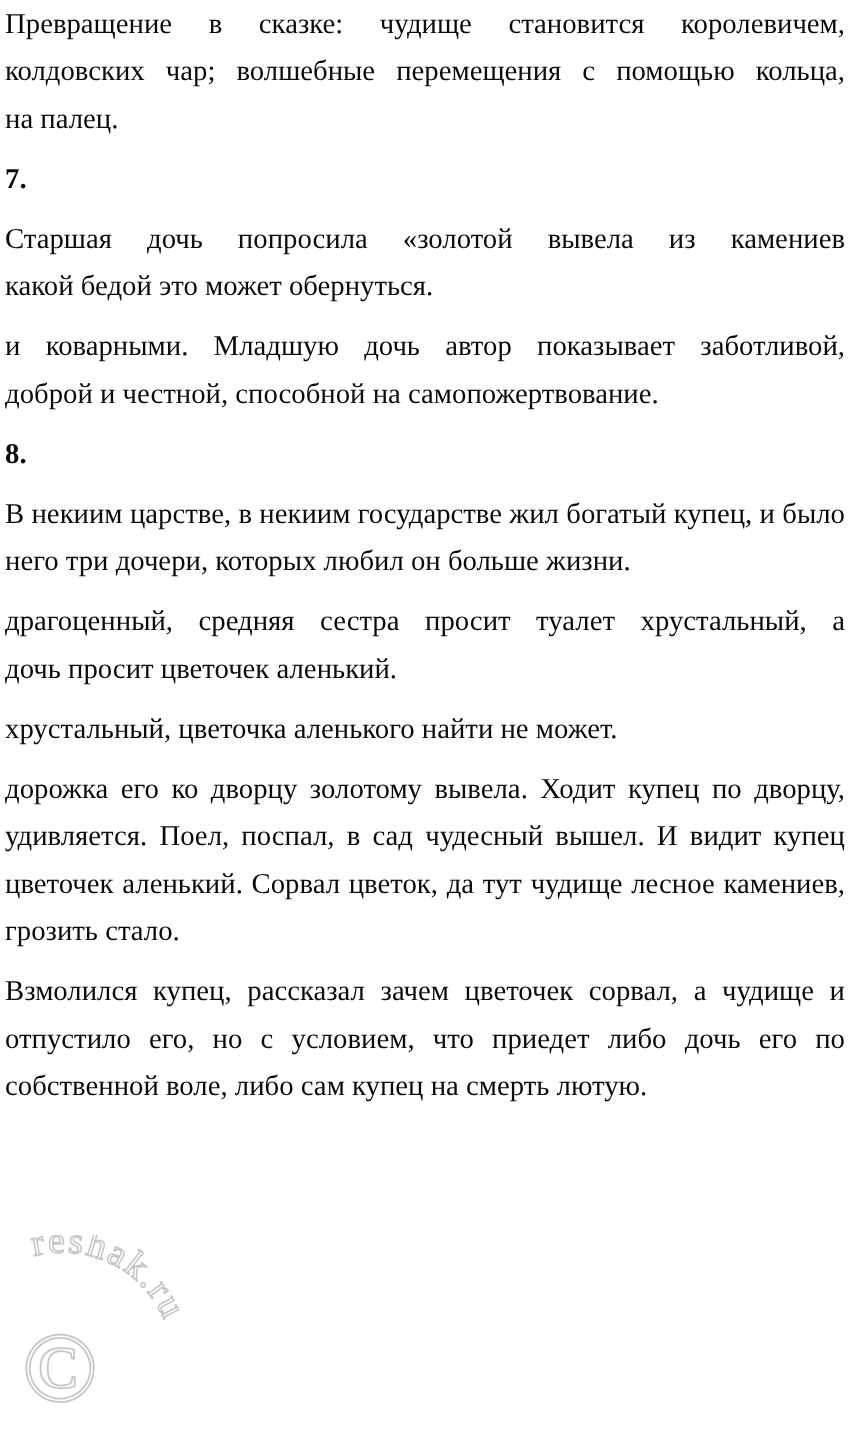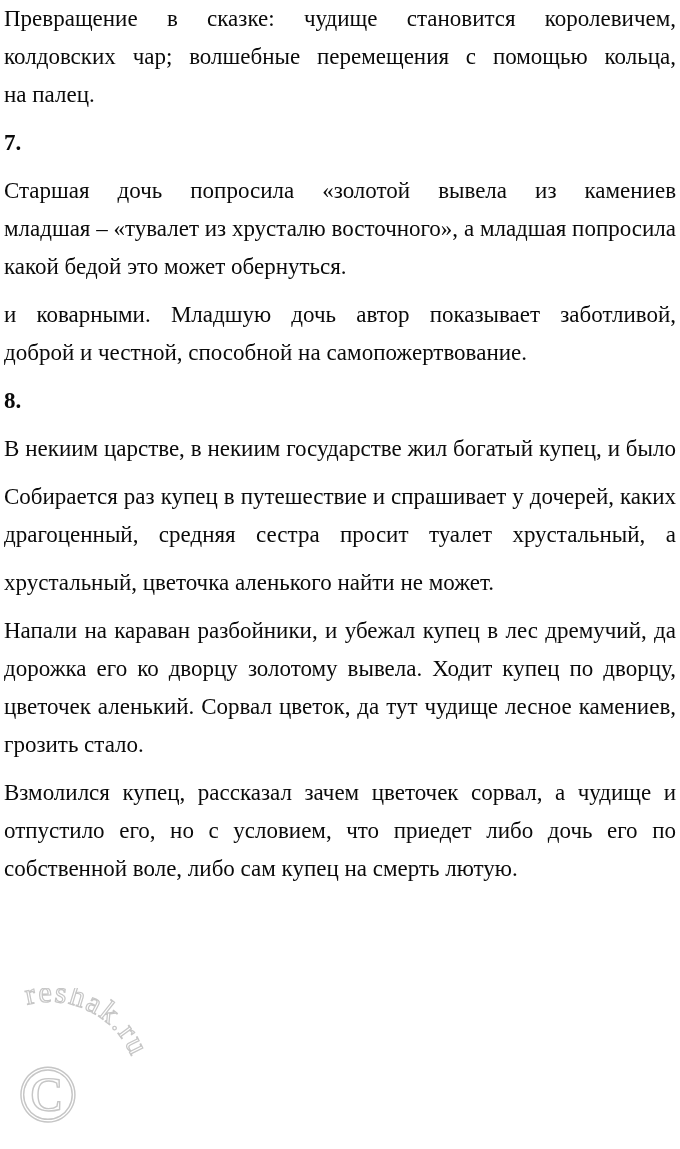--- a/index.html
+++ b/index.html
@@ -78,43 +78,43 @@
       <div class="para">
         <div class="line just">Превращение в сказке: чудище становится королевичем, избавляется от</div>
         <div class="line just">колдовских чар; волшебные перемещения с помощью кольца, надетого</div>
         <div class="line">на палец.</div>
       </div>
       <div class="heading">
         <div class="line">7.</div>
       </div>
       <div class="para">
         <div class="line just">Старшая дочь попросила «золотой вывела из камениев самоцветных»,</div>
-        <div class="line just">младшая – «тувалет из хрусталю восточного», а младшая попросила</div>
         <div class="line">какой бедой это может обернуться.</div>
       </div>
       <div class="para">
         <div class="line just">и коварными. Младшую дочь автор показывает заботливой, ласковой,</div>
         <div class="line">доброй и честной, способной на самопожертвование.</div>
       </div>
       <div class="heading">
         <div class="line">8.</div>
       </div>
       <div class="para">
         <div class="line just">В некиим царстве, в некиим государстве жил богатый купец, и было у</div>
+        <div class="line">него три дочери, которых любил он больше жизни.</div>
       </div>
       <div class="para">
-        <div class="line just">Собирается раз купец в путешествие и спрашивает у дочерей, каких</div>
         <div class="line just">драгоценный, средняя сестра просит туалет хрустальный, а младшая</div>
+        <div class="line">дочь просит цветочек аленький.</div>
       </div>
       <div class="para">
         <div class="line">хрустальный, цветочка аленького найти не может.</div>
       </div>
       <div class="para">
-        <div class="line just">Напали на караван разбойники, и убежал купец в лес дремучий, да</div>
         <div class="line just">дорожка его ко дворцу золотому вывела. Ходит купец по дворцу,</div>
+        <div class="line just">удивляется. Поел, поспал, в сад чудесный вышел. И видит купец</div>
         <div class="line just">цветочек аленький. Сорвал цветок, да тут чудище лесное камениев, да</div>
         <div class="line">грозить стало.</div>
       </div>
       <div class="para">
         <div class="line just">Взмолился купец, рассказал зачем цветочек сорвал, а чудище и</div>
         <div class="line just">отпустило его, но с условием, что приедет либо дочь его по</div>
         <div class="line">собственной воле, либо сам купец на смерть лютую.</div>
       </div>
     </div>
 

